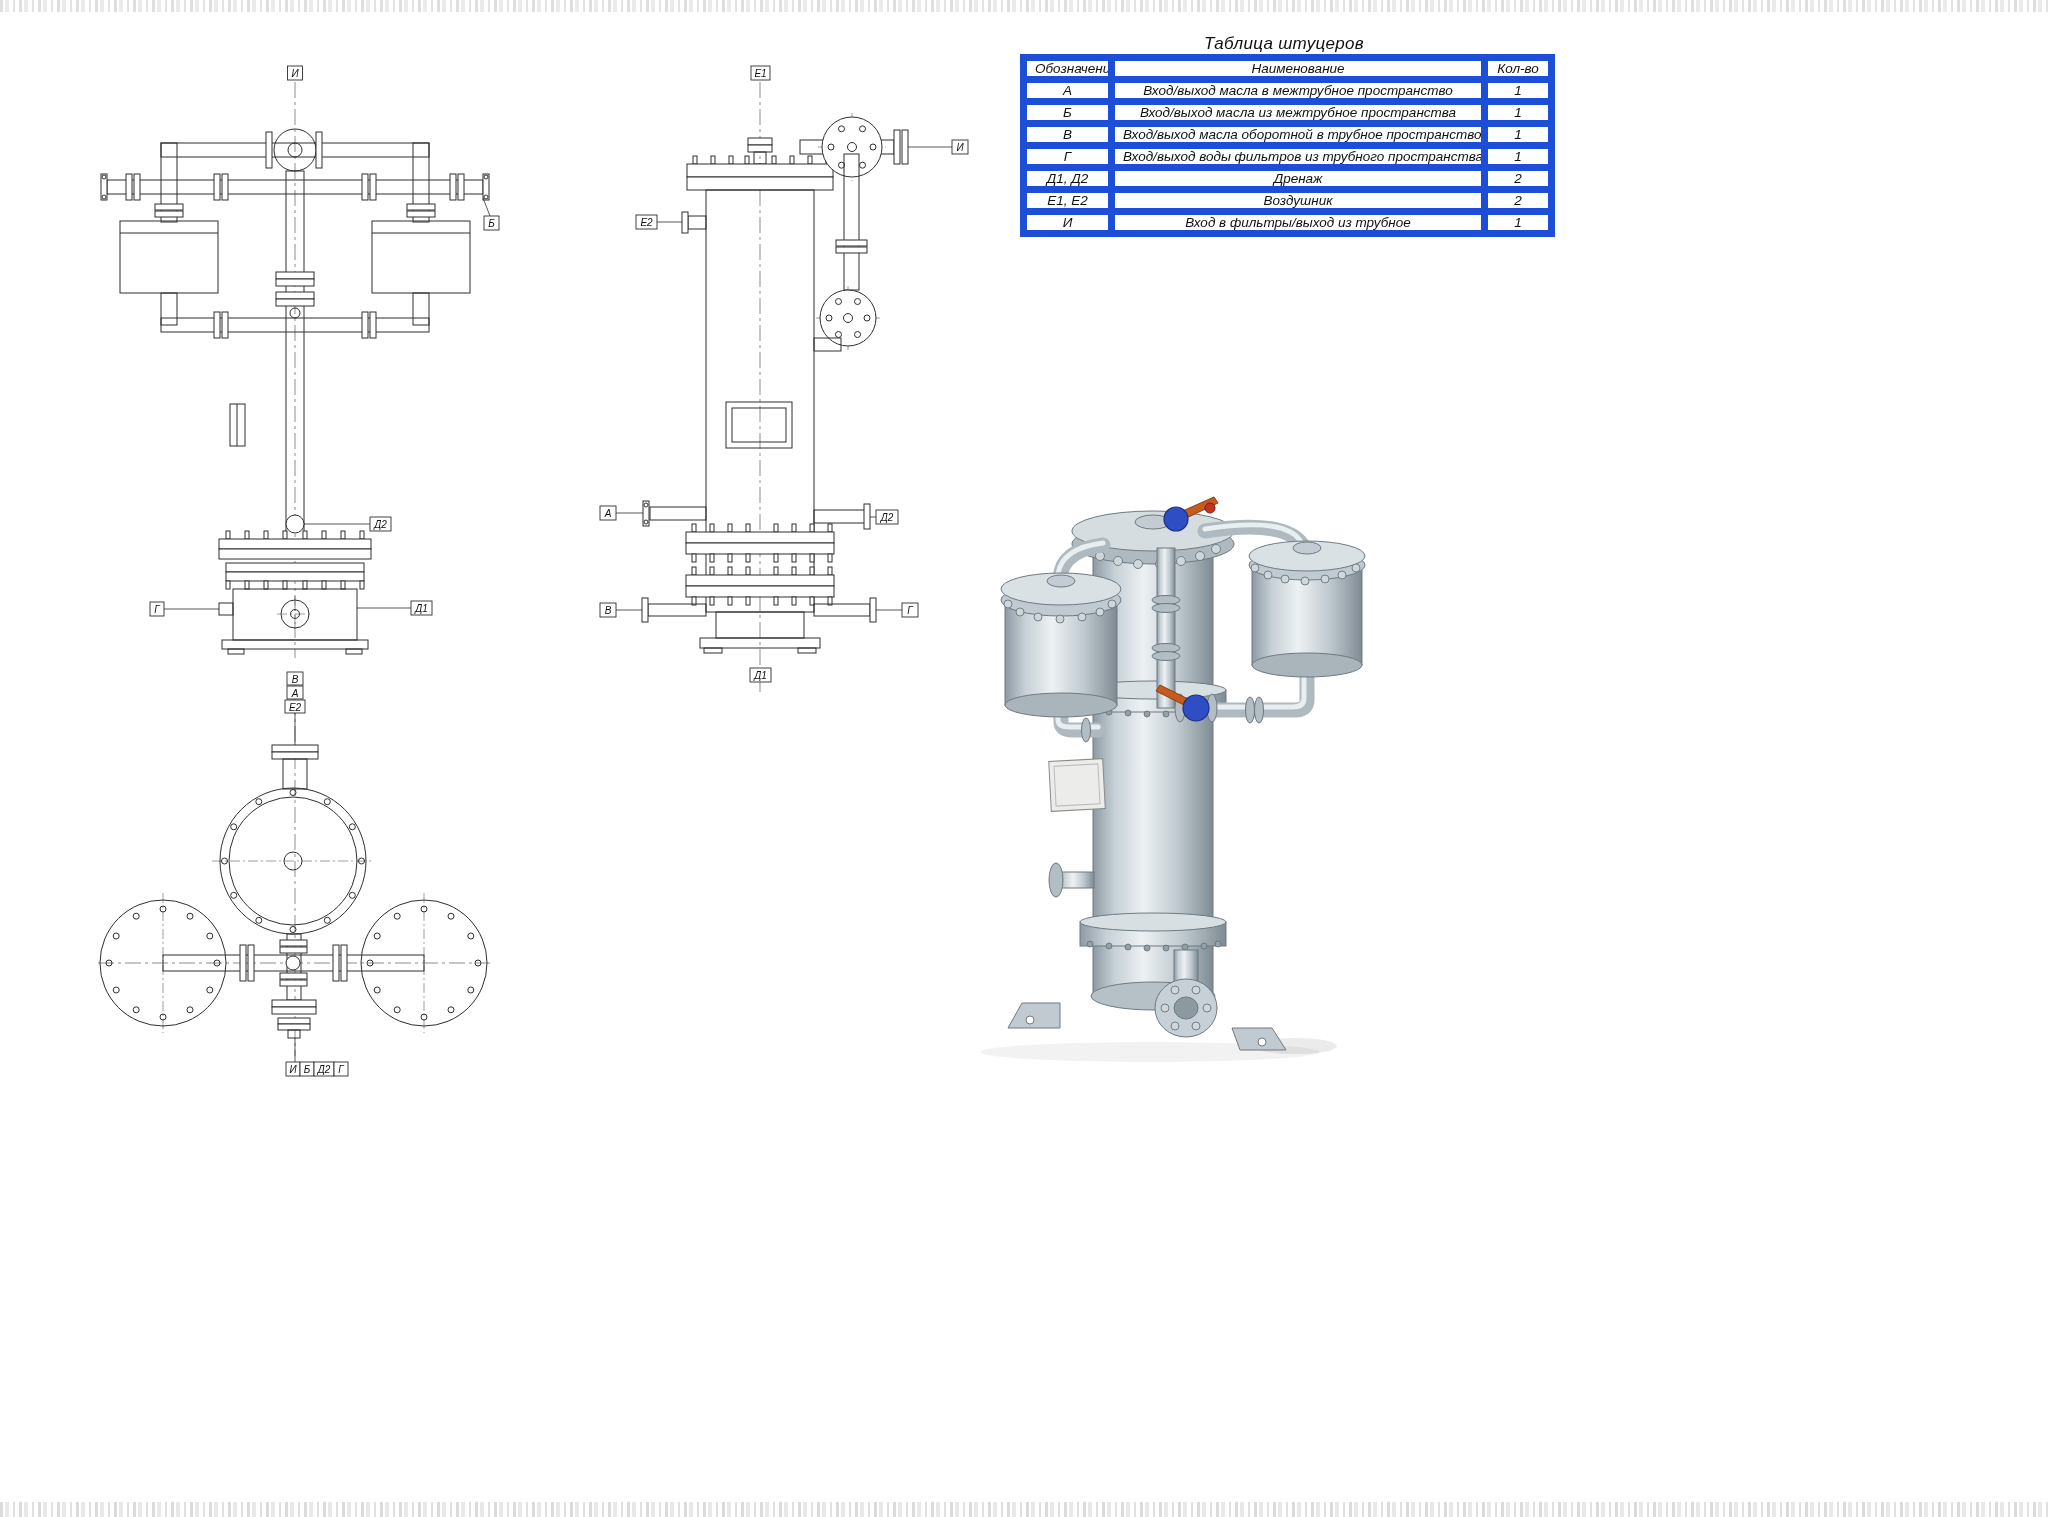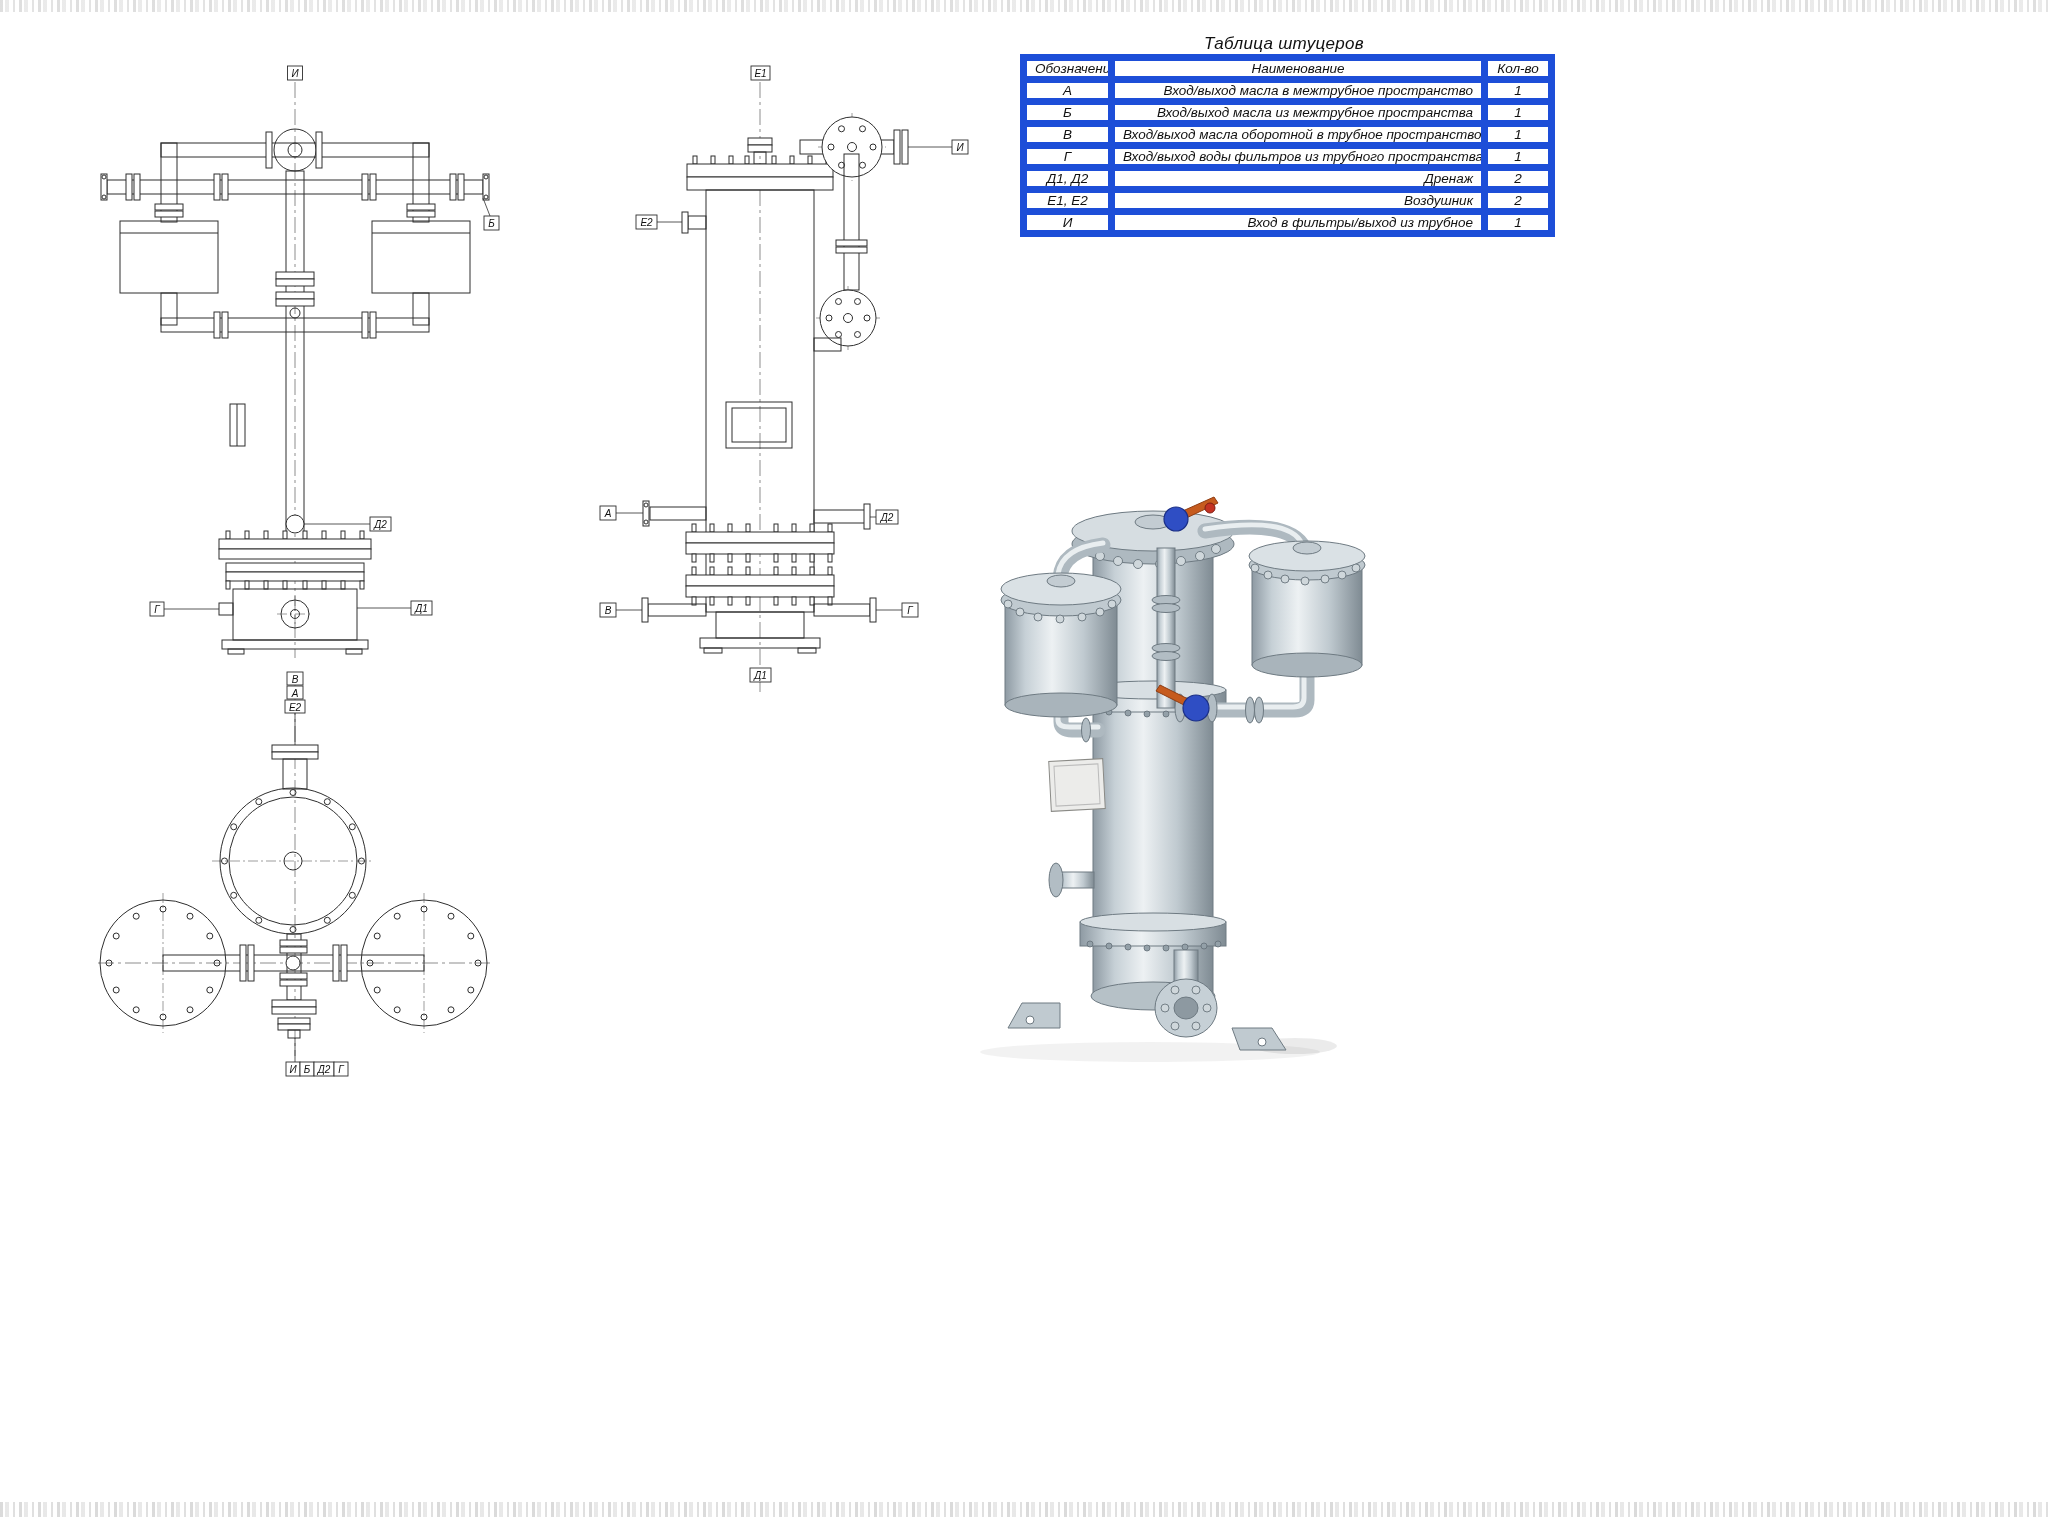--- a/index.html
+++ b/index.html
@@ -28,21 +28,21 @@
   .table-title { text-align:center; font-size:17px; letter-spacing:.3px; }
   table.spec { border-collapse:collapse; width:100%; font-size:13.5px; table-layout:fixed; }
   table.spec th, table.spec td {
     border:7px solid #1d4ed8; height:22px; padding:0 8px;
     font-weight:normal; overflow:hidden; white-space:nowrap;
   }
   table.spec col.c-mark { width:88px; }
   table.spec col.c-name { width:373px; }
   table.spec col.c-qty  { width:67px; }
   td.mark, td.qty, th { text-align:center; }
-  td.name { text-align:right; }
+  td.name { text-align:center; }
 
   
   .ln  { stroke:#2e2e2e; stroke-width:1; fill:none; }
   .lnf { stroke:#2e2e2e; stroke-width:1; fill:#ffffff; }
   .cl  { stroke:#5c5c5c; stroke-width:.7; fill:none; stroke-dasharray:16 4 3 4; }
   .clt { stroke:#5c5c5c; stroke-width:.6; fill:none; stroke-dasharray:10 3 2 3; }
   .lbl { fill:#ffffff; stroke:#2e2e2e; stroke-width:.9; }
   .lt  { font-size:10px; font-style:italic; text-anchor:middle; fill:#111; }
   .ld  { stroke:#2e2e2e; stroke-width:.8; fill:none; }
 

